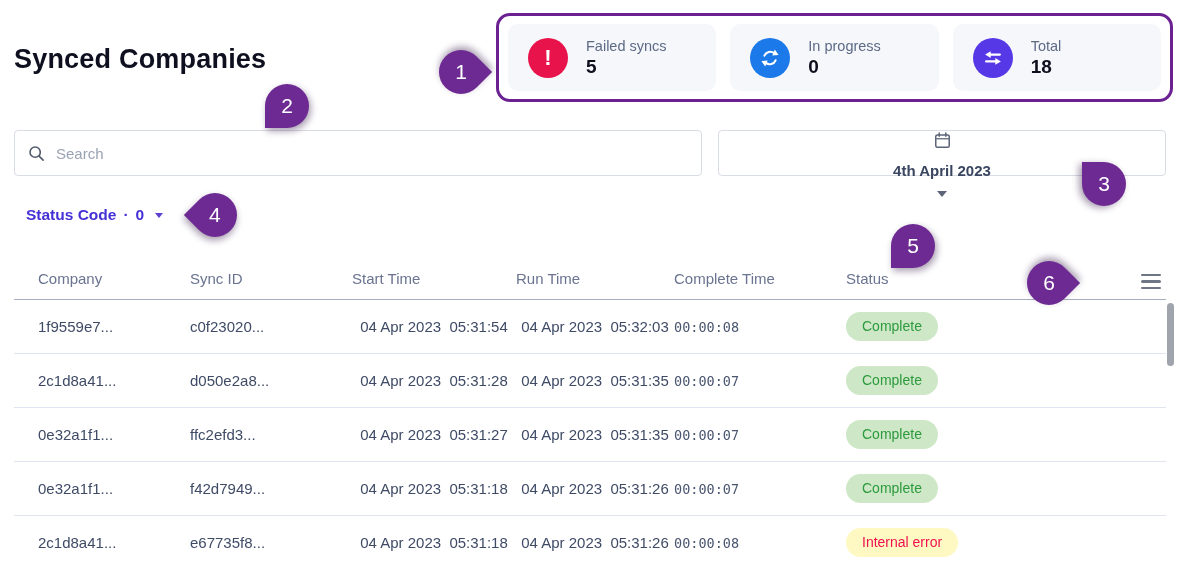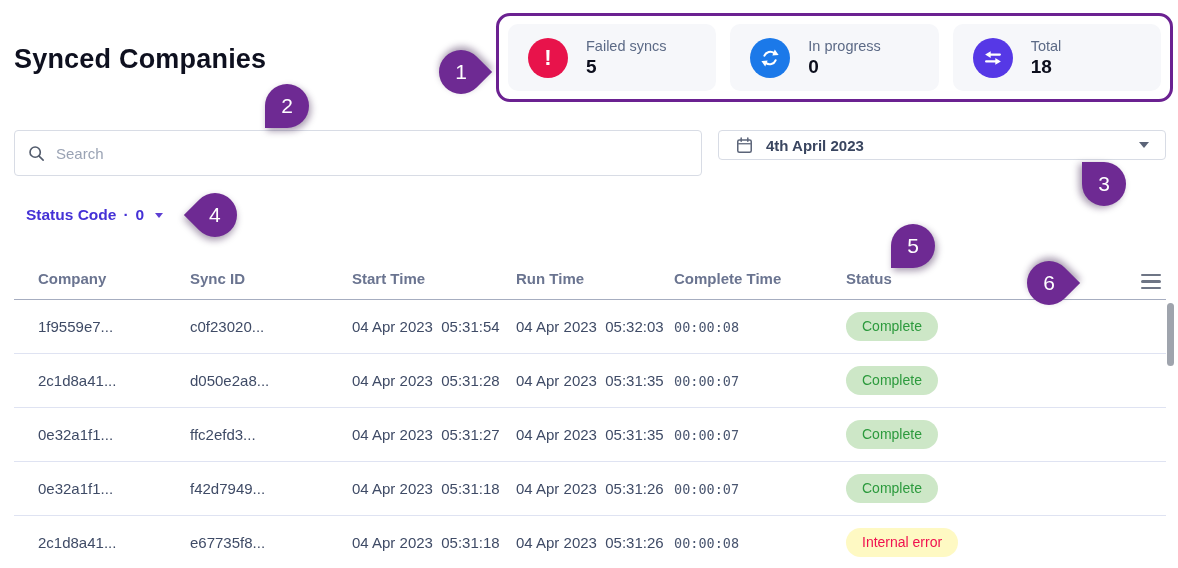--- a/index.html
+++ b/index.html
@@ -42,23 +42,23 @@
     display:flex; align-items:center; padding:0 12px; gap:10px;
   }
   .search-box input {
     border:none; outline:none; flex:1; font-size:15px;
     font-family:"Liberation Sans", sans-serif; color:#3a4660;
   }
   .search-box input::placeholder { color:#9aa3b4; }
 
   
   .date-box {
-    position:absolute; left:718px; top:130px; width:448px; height:30px;
+    position:absolute; left:718px; top:130px; width:448px; height:46px;
     border:1px solid #d8dce5; border-radius:4px; background:#fff;
-    display:flex; align-items:center; padding:0 16px; gap:12px; cursor:pointer;
+    display:flex; align-items:center; padding:0 16px; gap:12px; cursor:pointer;flex-direction:column;
   }
   .date-value { font-size:15px; font-weight:600; color:#3a4660; flex:1; }
   .caret-down {
     width:0; height:0;
     border-left:5px solid transparent; border-right:5px solid transparent;
     border-top:6px solid #5b6478;
   }
 
   
   .status-filter {
@@ -74,28 +74,28 @@
   
   .table { position:absolute; left:14px; top:258px; width:1152px; }
   .thead, .trow {
     display:grid;
     grid-template-columns:152px 162px 164px 158px 172px 1fr;
     padding-left:24px;
   }
   .thead {
     padding-top:12px; padding-bottom:12px;
     border-bottom:1px solid #a6adc0;
-    font-size:15px; font-weight:700; color:#6a7490;
+    font-size:15px; font-weight:400; color:#6a7490;
   }
   .trow {
     height:54px; align-items:center;
     border-bottom:1px solid #dfe3f2;
     font-size:15px; color:#3f4b66;
   }
-  .cell-time { white-space:pre; }
+  .cell-time { white-space:pre;text-align:center; }
   .cell-run  { font-family:"DejaVu Sans Mono", monospace; font-size:13.5px; color:#4a5670; }
   .badge {
     display:inline-block; padding:6px 16px 7px; border-radius:999px;
     font-weight:400; font-size:14px;
   }
   .badge.success { background:#cde7c7; color:#2c9a3d; }
   .badge.error   { background:#fef9c3; color:#f0104f; }
 
   
   .hamburger {

